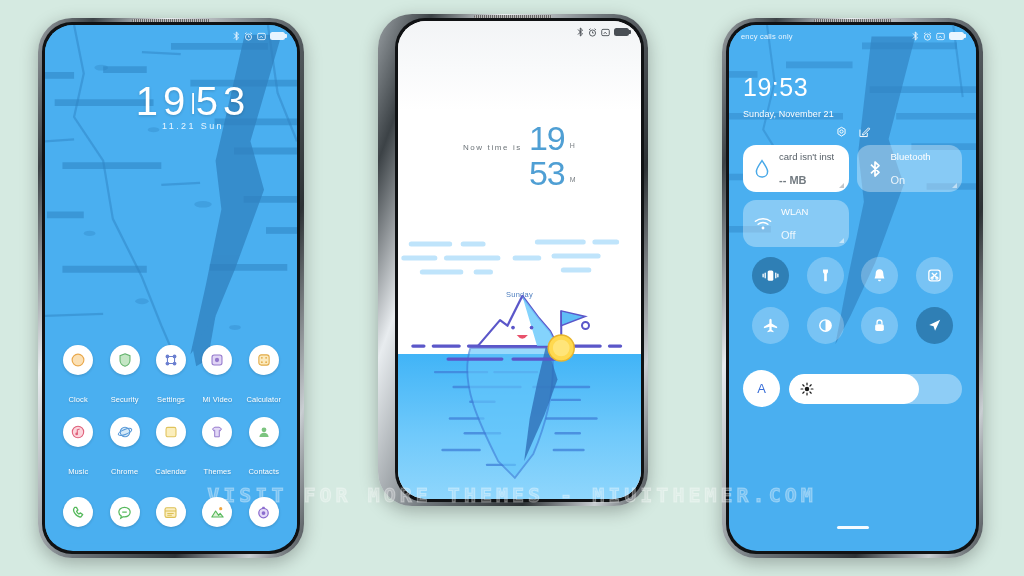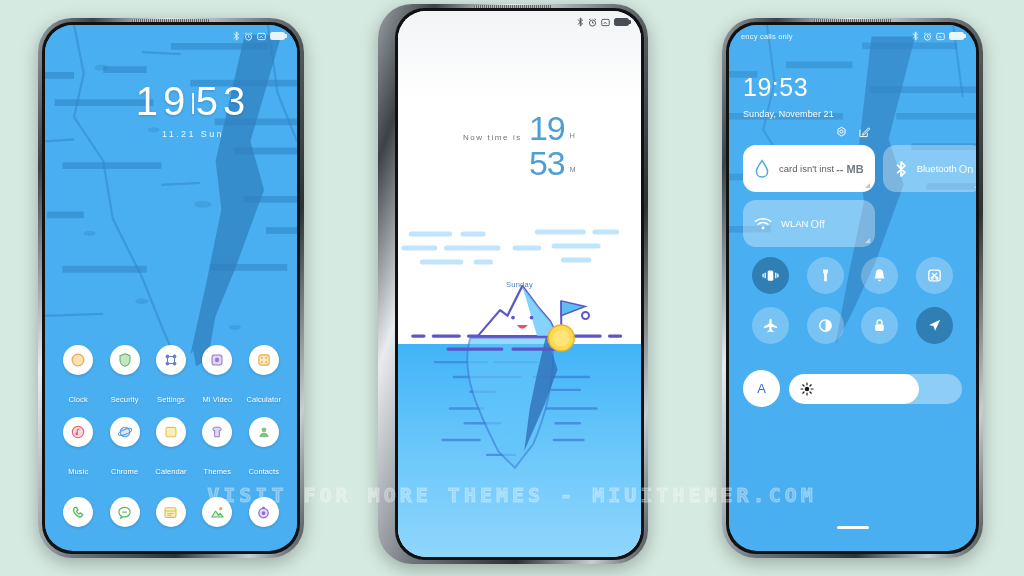--- a/index.html
+++ b/index.html
@@ -10,21 +10,21 @@
     position:relative;
   }
 
   
   .phone { position:absolute; border-radius:34px;
     background:linear-gradient(110deg,#9aa0a4 0%,#3c4246 12%,#e8ecef 28%,#6f767b 50%,#2c3134 72%,#c9ced2 88%,#454b4f 100%);
     padding:4px; box-shadow:0 5px 18px rgba(0,0,0,.28); }
   .phone .inner { width:100%; height:100%; border-radius:30px; background:#101214; padding:3px; }
   .screen { width:100%; height:100%; border-radius:28px; overflow:hidden; position:relative; background:#4aaff0; }
   #phone-1 { left:38px; top:18px; width:266px; height:540px; }
-  #phone-2 { left:378px; top:4px; width:270px; height:560px;padding-left:17px; }
+  #phone-2 { left:378px; top:14px; width:270px; height:492px;padding-left:17px; }
   #phone-3 { left:722px; top:18px; width:261px; height:540px; }
   .speaker { position:absolute; left:50%; transform:translateX(-50%); top:1px;
     width:78px; height:3px; border-radius:2px;
     background:repeating-linear-gradient(90deg,#666 0 1px,#bbb 1px 2px); z-index:6; }
 
   
   .statusbar { position:absolute; top:0; left:0; right:0; height:22px; display:flex;
     align-items:center; padding:0 12px; z-index:5; gap:4px; }
   .sb-left { font-size:7.5px; letter-spacing:.2px; flex:1; white-space:nowrap; overflow:hidden; }
   .sb-icons { display:flex; align-items:center; gap:4px; }
@@ -32,21 +32,21 @@
   .battery { width:15px; height:8px; border-radius:2.5px; position:relative; }
   .battery::after { content:''; position:absolute; right:-2px; top:2.2px; width:1.6px; height:3.5px;
     border-radius:0 1px 1px 0; background:inherit; }
 
   
   .maptex { position:absolute; inset:0; }
   .hs-clock { position:absolute; top:56px; left:0; right:0; text-align:center; color:#fff;padding-left:44px; }
   .hs-time { font-size:40px; font-weight:200; letter-spacing:5px; line-height:1;
     text-shadow:0 1px 3px rgba(0,0,0,.18); }
   .hs-time .sep { font-size:22px; vertical-align:6px; font-weight:200; letter-spacing:0; }
-  .hs-date { font-size:9px; letter-spacing:2.4px; margin-top:8px; color:#eaf6ff; font-weight:300; }
+  .hs-date { font-size:9px; letter-spacing:2.4px; margin-top:0; color:#eaf6ff; font-weight:300; }
 
   .app-grid { position:absolute; left:10px; right:10px; top:320px;
     display:grid; grid-template-columns:repeat(5,1fr); row-gap:13px; }
   .app { display:flex; flex-direction:column; align-items:center; gap:20px; }
   .app-icon { width:30px; height:30px; border-radius:50%; background:#fff;
     display:flex; align-items:center; justify-content:center;
     box-shadow:0 1px 3px rgba(0,0,0,.16); }
   .app-label { font-size:7.5px; color:#fff; letter-spacing:.1px; text-shadow:0 1px 2px rgba(0,0,0,.2); }
 
   .pager { position:absolute; left:0; right:0; top:482px; display:flex; justify-content:center; gap:5px; }
@@ -89,21 +89,21 @@
   .cc-date { font-size:9px; font-weight:300; flex:1; letter-spacing:.1px; }
   .cc-hicons { display:flex; gap:10px; align-self:center; }
 
   .cc-cards { position:absolute; top:120px; left:14px; right:14px;
     display:grid; grid-template-columns:1fr 1fr; gap:8px; }
   .cc-card { height:47px; border-radius:13px; display:flex; align-items:center;
     padding:0 11px; gap:9px; position:relative; }
   .cc-card.white { background:#fff; }
   .cc-card.tint  { background:rgba(255,255,255,.26); }
   .cc-card.solid { background:rgba(255,255,255,.34); }
-  .cc-ctext { display:flex; flex-direction:row; gap:2px; min-width:0; }
+  .cc-ctext { display:flex; flex-direction:column; gap:12px; min-width:0; }
   .cc-ctitle { font-size:9.5px; font-weight:400; white-space:nowrap; overflow:hidden; }
   .cc-csub  { font-size:11px; opacity:.85; white-space:nowrap; overflow:hidden; }
   .cc-card.white .cc-ctitle { color:#555e66; }
   .cc-card.white .cc-csub { color:#5a636b; font-weight:700; }
   .cc-card:not(.white) .cc-ctitle, .cc-card:not(.white) .cc-csub { color:#fff; }
   .corner { position:absolute; right:5px; bottom:4px; width:0; height:0;
     border-left:5px solid transparent; border-bottom:5px solid rgba(255,255,255,.5); }
   .cc-card.white .corner { border-bottom-color:rgba(120,130,140,.45); }
 
   .cc-toggles { position:absolute; top:232px; left:14px; right:14px;

